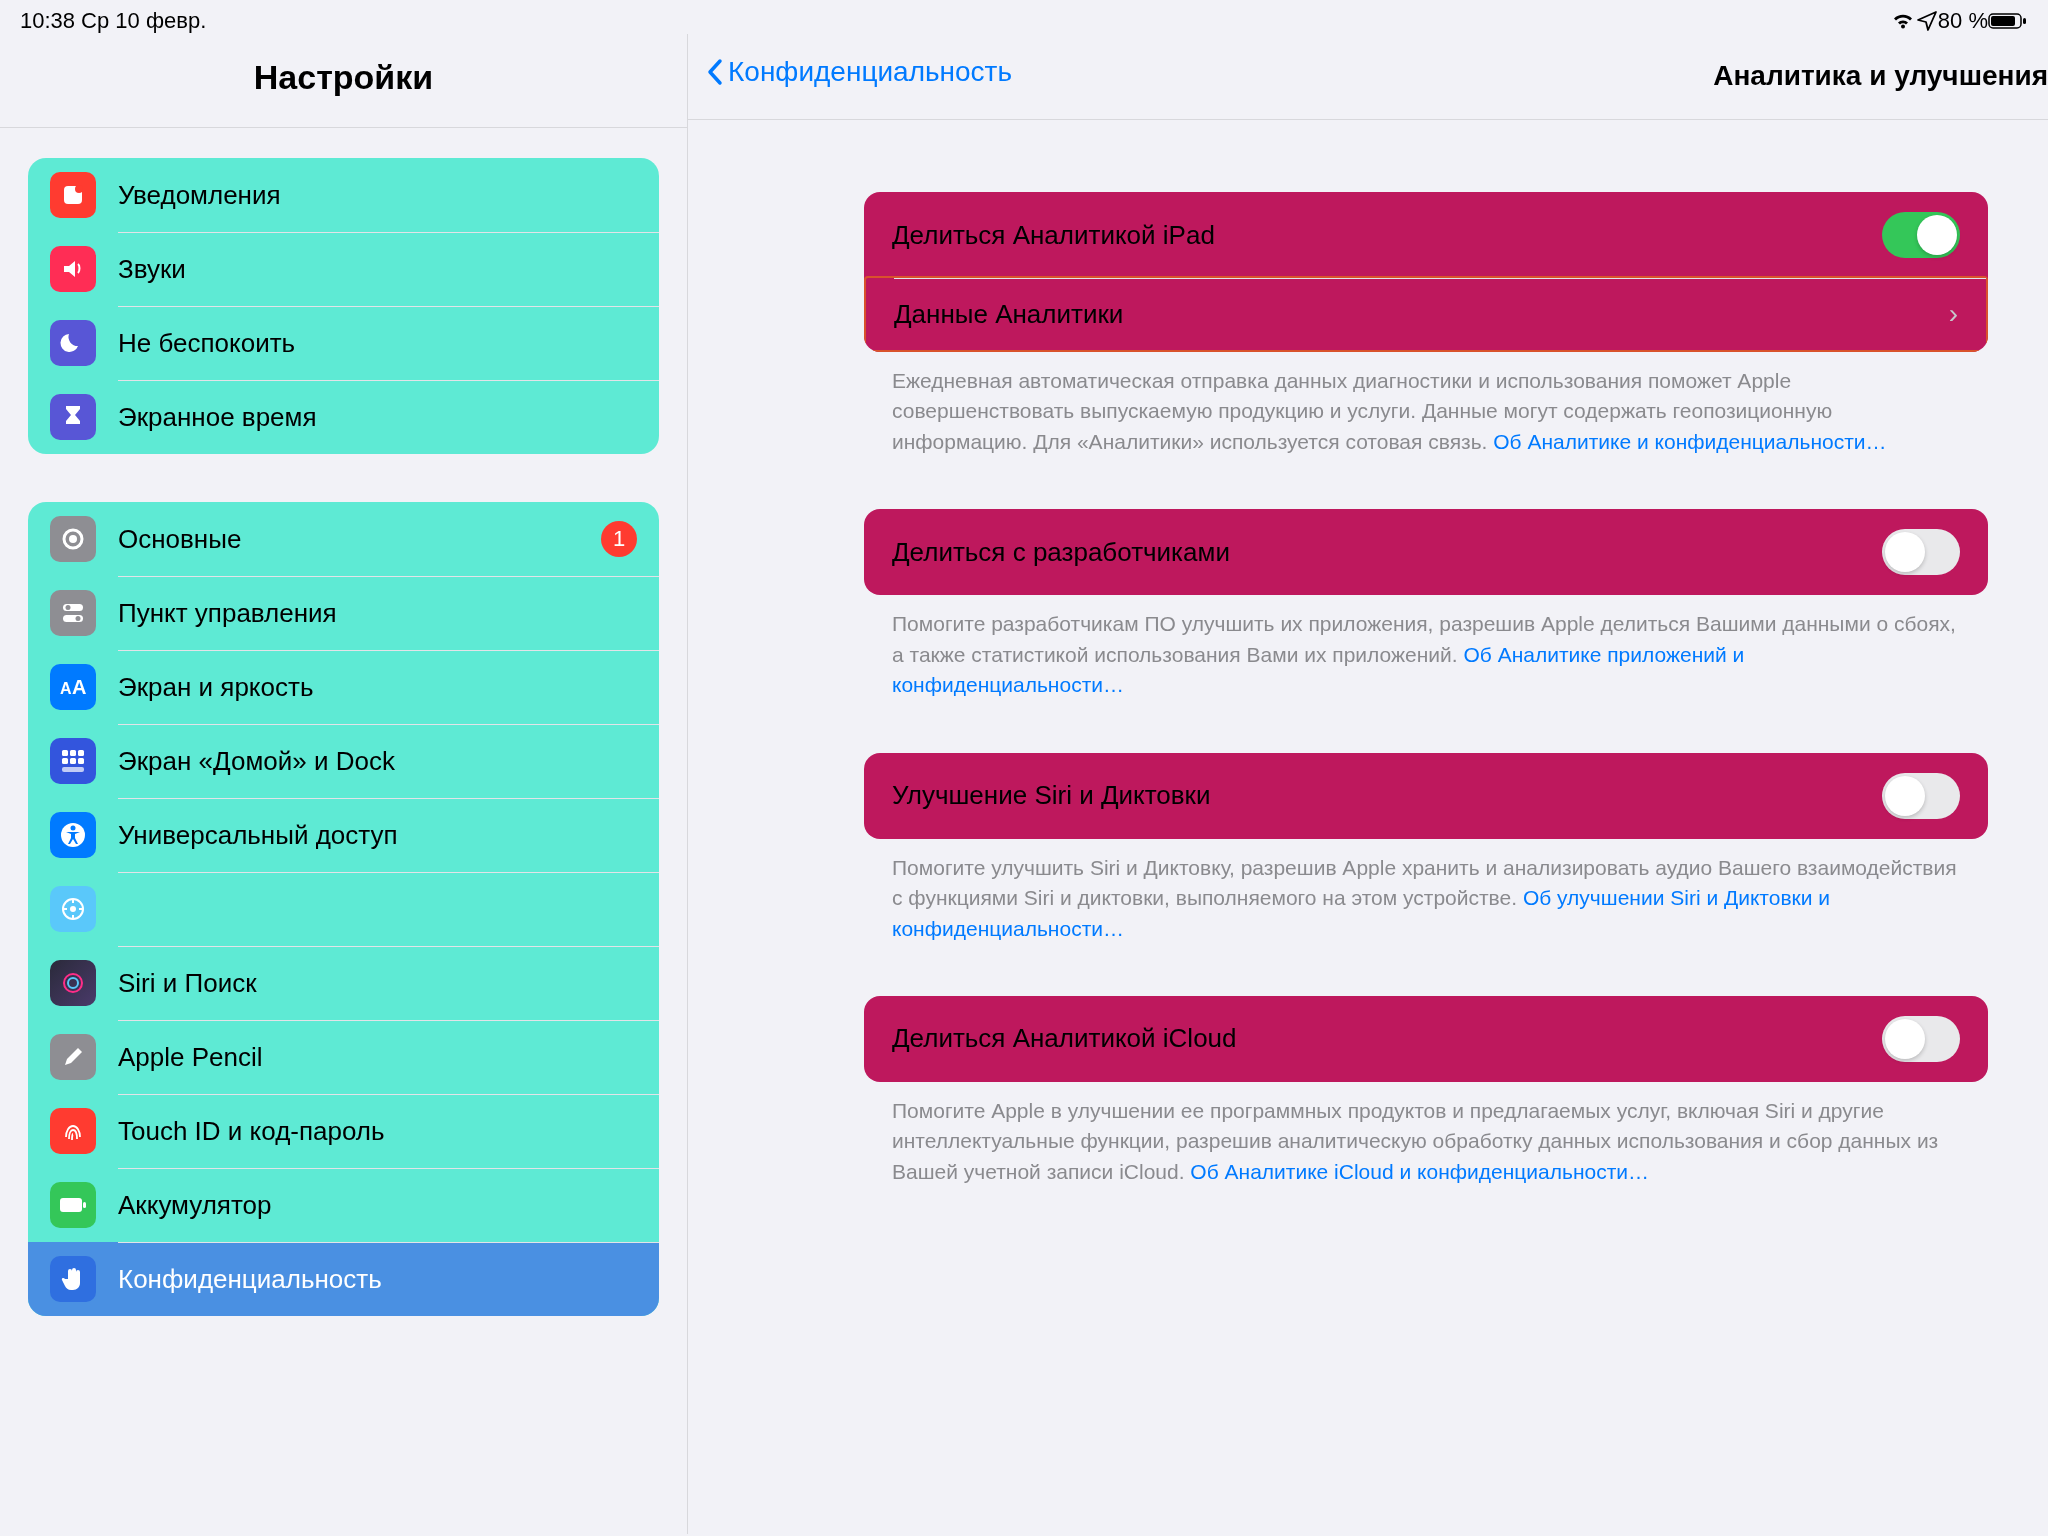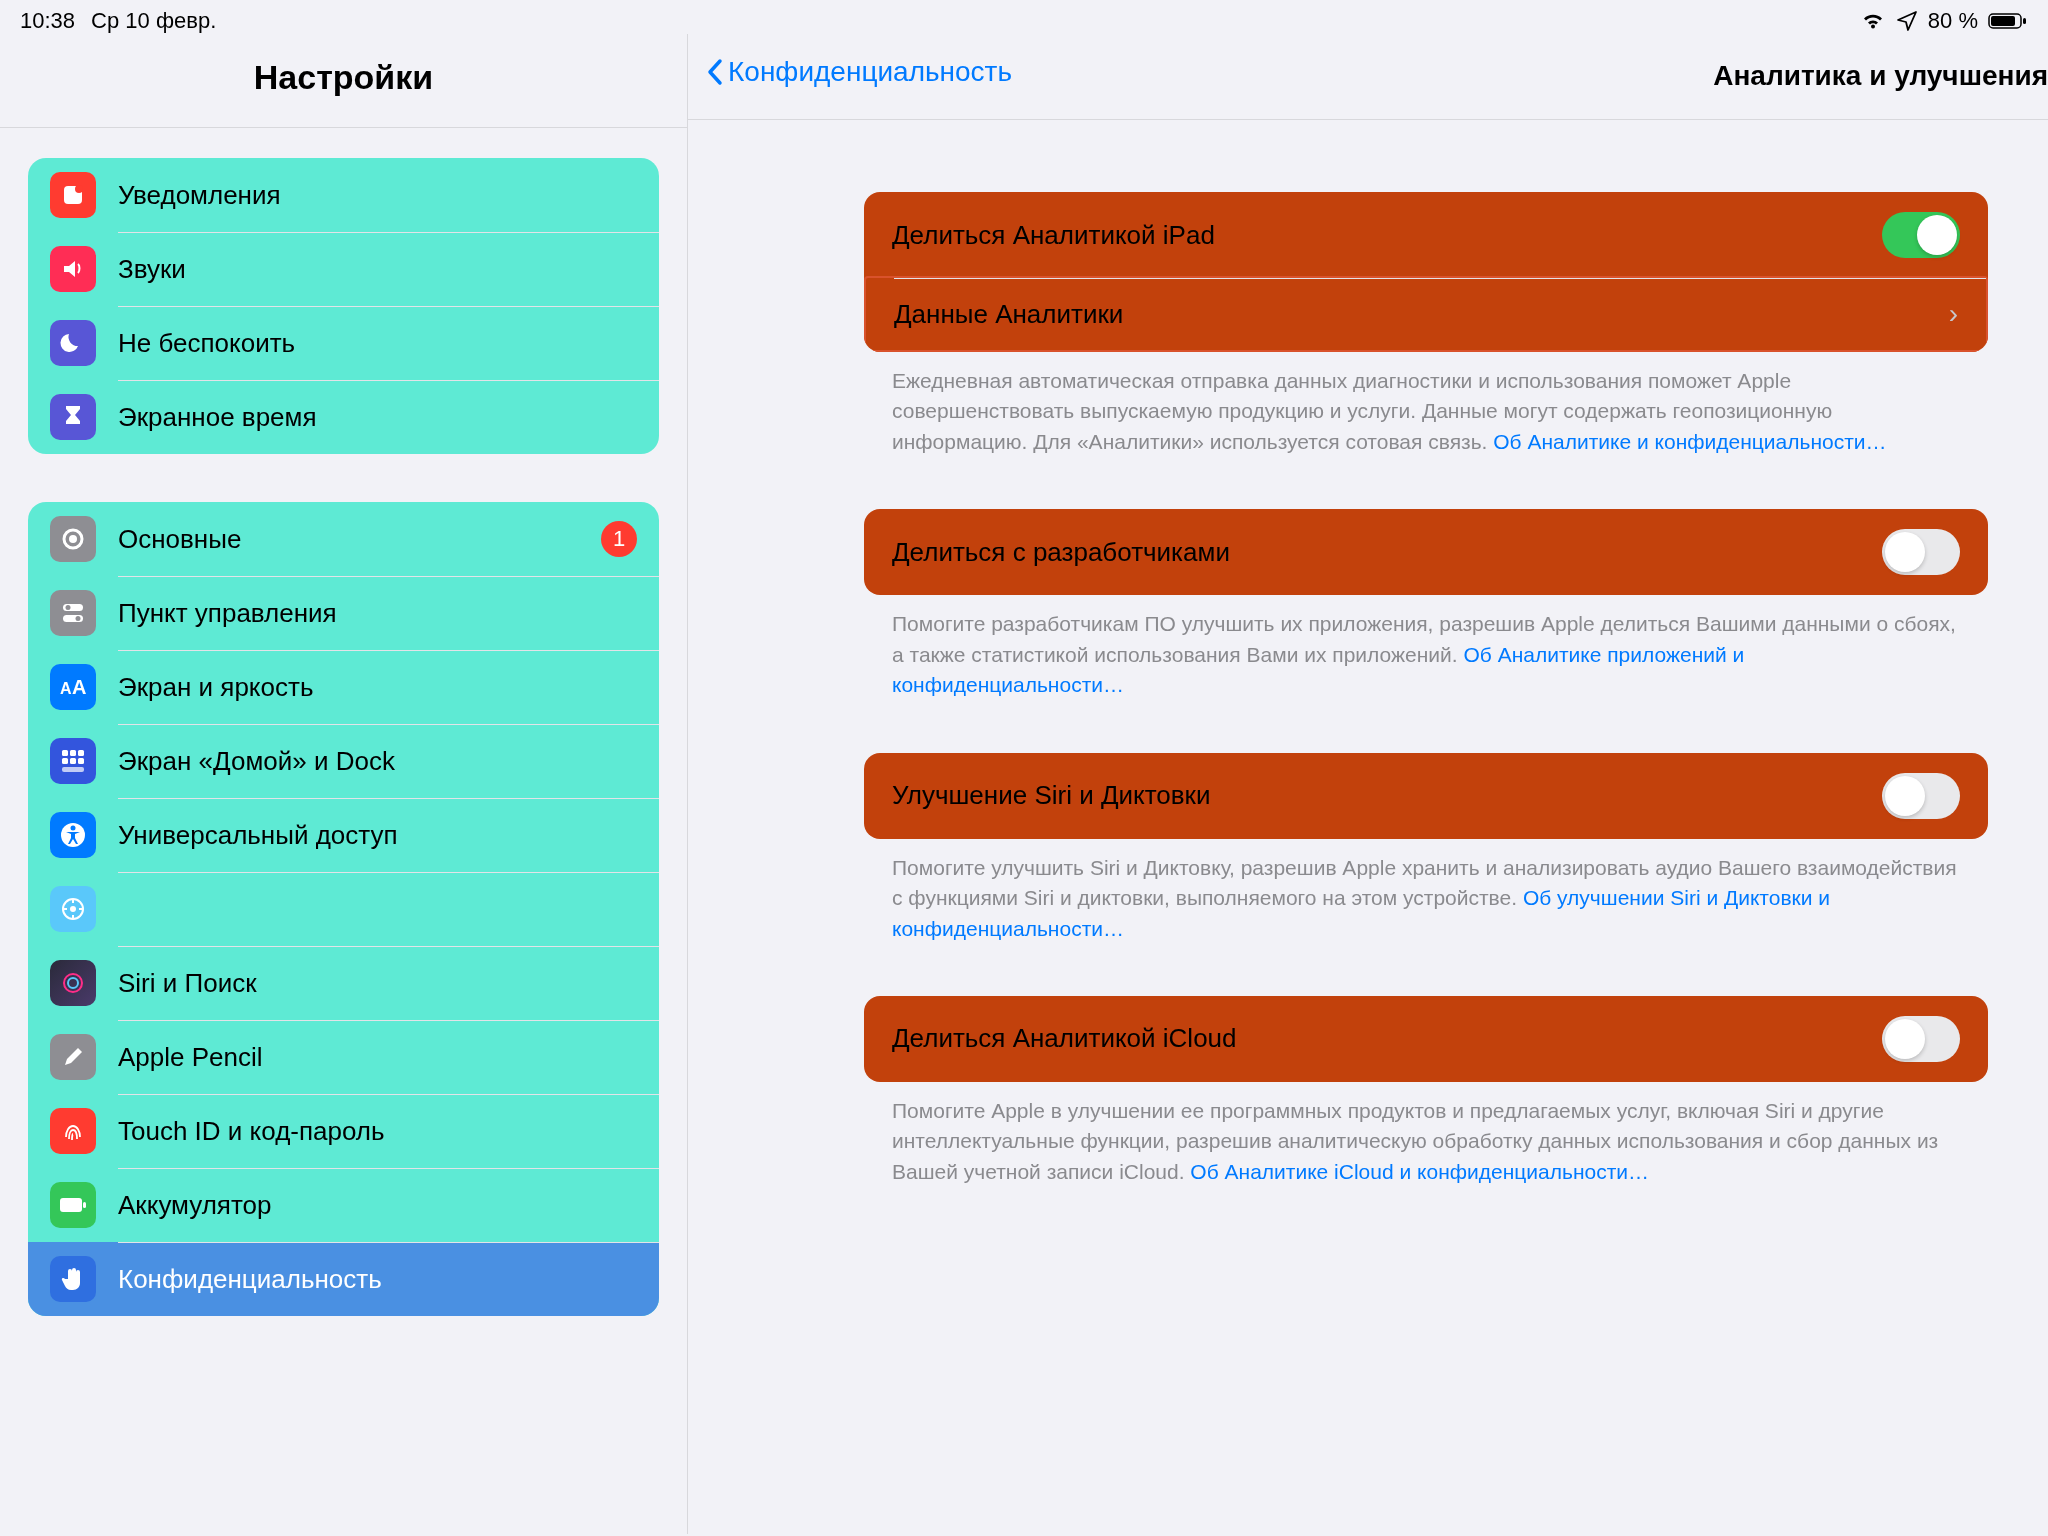--- a/index.html
+++ b/index.html
@@ -1,38 +1,38 @@
 <!DOCTYPE html>
 <html><head>
 <meta charset="utf-8">
 <style>
   * { box-sizing: border-box; margin: 0; padding: 0; font-family: -apple-system, "Helvetica Neue", Arial, sans-serif; }
   html, body { width: 2048px; height: 1536px; background: #f2f2f7; overflow: hidden; }
   .statusbar { display:flex; justify-content:space-between; align-items:center; padding: 8px 20px 0 20px; font-size:22px; font-weight:500; }
-  .status-left, .status-right { display:flex; align-items:center; gap:10px; }
+  .status-left, .status-right { display:flex; align-items:center; }
   .status-right svg { display:block; }
   .main { display:flex; width:100%; height:calc(100% - 36px); }
   .sidebar { width:688px; border-right:1px solid #d8d8dc; display:flex; flex-direction:column; }
   .sidebar-title { text-align:center; font-size:34px; font-weight:700; padding: 24px 0 30px 0; border-bottom:1px solid #d8d8dc; }
   .sidebar-scroll { padding: 30px 28px; overflow:auto; }
   .group { background:#5eead4; border-radius:18px; margin-bottom:48px; overflow:hidden; }
   .row { display:flex; align-items:center; padding: 14px 22px; position:relative; cursor:pointer; }
   .row + .row::before { content:""; position:absolute; top:0; left:90px; right:0; height:1px; background:#e3e3e8; }
   .row.selected { background:#4a90e2; }
   .row.selected .label { color:#fff; }
   .icon { width:46px; height:46px; border-radius:10px; display:flex; align-items:center; justify-content:center; flex-shrink:0; margin-right:22px; }
   .label { font-size:26px; color:#000; flex:1; }
   .badge { background:#ff3b30; color:#fff; width:36px; height:36px; border-radius:18px; display:flex; align-items:center; justify-content:center; font-size:22px; }
   .content { flex:1; position:relative; }
   .content-header { height:86px; border-bottom:1px solid #d8d8dc; position:relative; }
   .back { position:absolute; left:18px; top:22px; display:flex; align-items:center; color:#007aff; font-size:28px; cursor:pointer; }
   .back svg { margin-right:2px; }
   .content-title { text-align:right; font-size:28px; font-weight:600; padding-top:26px; }
   .content-body { padding: 72px 60px 40px 176px; }
-  .cgroup { background:#c2410c; border-radius:16px; overflow:hidden; }
+  .cgroup { background:#be185d; border-radius:16px; overflow:hidden; }
   .crow { display:flex; align-items:center; justify-content:space-between; padding:20px 28px; position:relative; }
   .crow + .crow::before { content:""; position:absolute; top:0; left:28px; right:0; height:1px; background:#e3e3e8; }
   .clabel { font-size:26px; }
   .highlight { border:2px solid #d9522c; border-radius:4px; margin-top:-2px; position:relative; z-index:1; }
   .switch { width:78px; height:46px; border-radius:23px; background:#e9e9eb; position:relative; cursor:pointer; }
   .switch.on { background:#34c759; }
   .knob { width:40px; height:40px; border-radius:20px; background:#fff; position:absolute; top:3px; left:3px; box-shadow:0 2px 4px rgba(0,0,0,.2); }
   .switch.on .knob { left:35px; }
   .chev { color:#c7c7cc; font-size:28px; }
   .footer { font-size:21px; color:#8a8a8e; padding:14px 28px 0 28px; line-height:1.45; }

